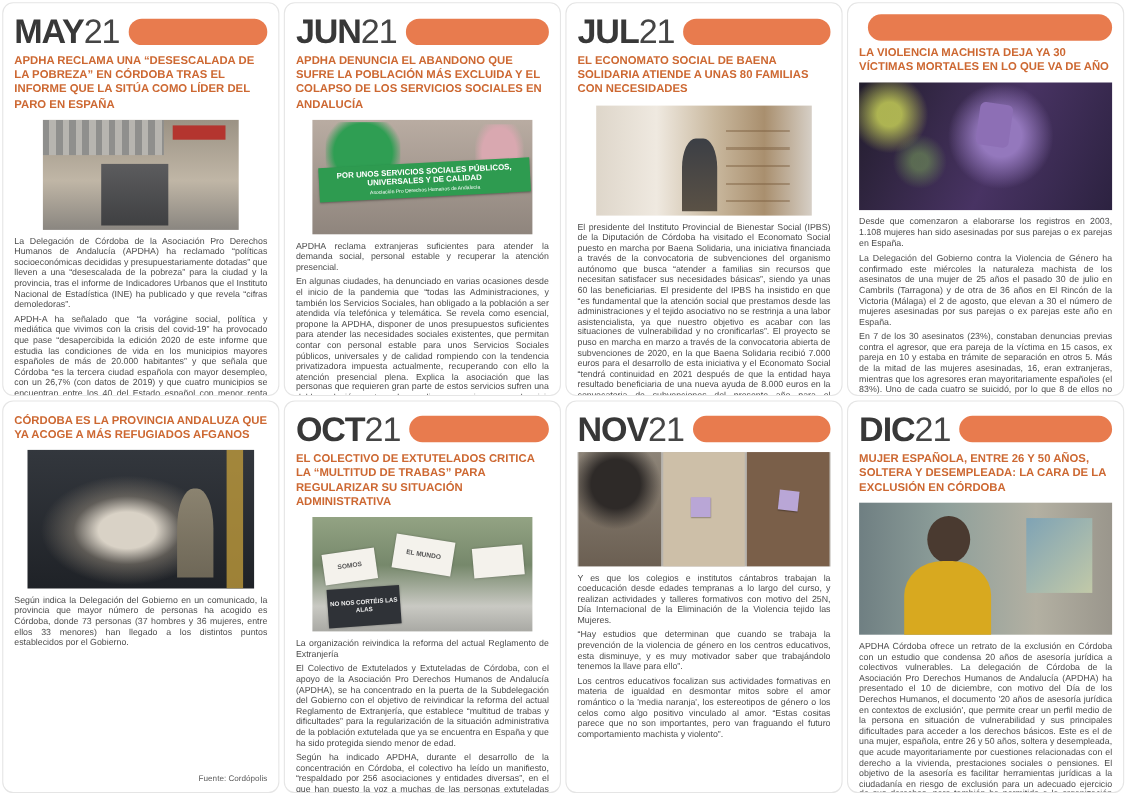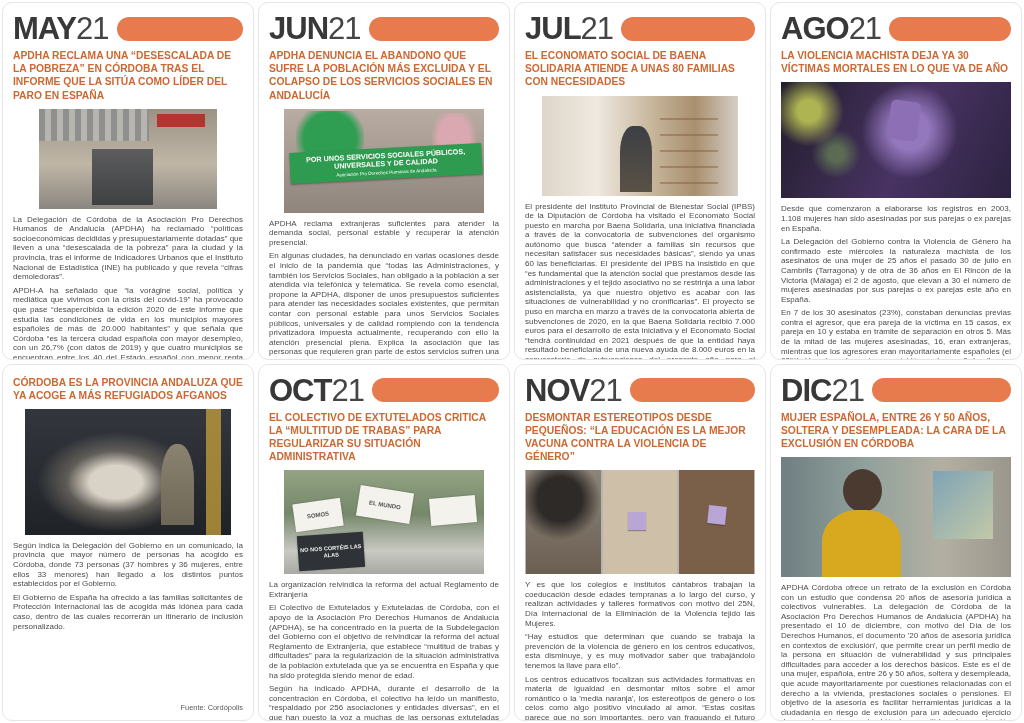--- a/index.html
+++ b/index.html
@@ -124,21 +124,20 @@
       <i class="person"></i>
     </div>
     <div class="body">
       <p>El presidente del Instituto Provincial de Bienestar Social (IPBS) de la Diputación de Córdoba ha visitado el Economato Social puesto en marcha por Baena Solidaria, una iniciativa financiada a través de la convocatoria de subvenciones del organismo autónomo que busca “atender a familias sin recursos que necesitan satisfacer sus necesidades básicas”, siendo ya unas 60 las beneficiarias. El presidente del IPBS ha insistido en que “es fundamental que la atención social que prestamos desde las administraciones y el tejido asociativo no se restrinja a una labor asistencialista, ya que nuestro objetivo es acabar con las situaciones de vulnerabilidad y no cronificarlas”. El proyecto se puso en marcha en marzo a través de la convocatoria abierta de subvenciones de 2020, en la que Baena Solidaria recibió 7.000 euros para el desarrollo de esta iniciativa y el Economato Social “tendrá continuidad en 2021 después de que la entidad haya resultado beneficiaria de una nueva ayuda de 8.000 euros en la convocatoria de subvenciones del presente año para el desarrollo del proyecto.</p>
     </div>
 
   </section>
 
   <section class="panel">
     <div class="mrow">
-      <div class="month"><span class="mo">AGO</span><span class="yr">21</span></div>
       <div class="pill"></div>
     </div>
     <h2 class="headline">LA VIOLENCIA MACHISTA DEJA YA 30 VÍCTIMAS MORTALES EN LO QUE VA DE AÑO</h2>
     <div class="photo ph-ago">
       <i class="fist"></i>
     </div>
     <div class="body">
       <p>Desde que comenzaron a elaborarse los registros en 2003, 1.108 mujeres han sido asesinadas por sus parejas o ex parejas en España.</p>
       <p>La Delegación del Gobierno contra la Violencia de Género ha confirmado este miércoles la naturaleza machista de los asesinatos de una mujer de 25 años el pasado 30 de julio en Cambrils (Tarragona) y de otra de 36 años en El Rincón de la Victoria (Málaga) el 2 de agosto, que elevan a 30 el número de mujeres asesinadas por sus parejas o ex parejas este año en España.</p>
       <p>En 7 de los 30 asesinatos (23%), constaban denuncias previas contra el agresor, que era pareja de la víctima en 15 casos, ex pareja en 10 y estaba en trámite de separación en otros 5. Más de la mitad de las mujeres asesinadas, 16, eran extranjeras, mientras que los agresores eran mayoritariamente españoles (el 83%). Uno de cada cuatro se suicidó, por lo que 8 de ellos no podrán ser juzgados por sus crímenes.</p>
@@ -147,21 +146,20 @@
   </section>
 
   <section class="panel">
     <h2 class="headline">CÓRDOBA ES LA PROVINCIA ANDALUZA QUE YA ACOGE A MÁS REFUGIADOS AFGANOS</h2>
     <div class="photo ph-sep">
       <i class="soldier"></i>
       <i class="strip"></i>
     </div>
     <div class="body">
       <p>Según indica la Delegación del Gobierno en un comunicado, la provincia que mayor número de personas ha acogido es Córdoba, donde 73 personas (37 hombres y 36 mujeres, entre ellos 33 menores) han llegado a los distintos puntos establecidos por el Gobierno.</p>
-      <p>El Gobierno de España ha ofrecido a las familias solicitantes de Protección Internacional las de acogida más idónea para cada caso, dentro de las cuales recorrerán un itinerario de inclusión personalizado.</p>
     </div>
     <div class="source">Fuente: Cordópolis</div>
   </section>
 
   <section class="panel">
     <div class="mrow">
       <div class="month"><span class="mo">OCT</span><span class="yr">21</span></div>
       <div class="pill"></div>
     </div>
     <h2 class="headline">EL COLECTIVO DE EXTUTELADOS CRITICA LA “MULTITUD DE TRABAS” PARA REGULARIZAR SU SITUACIÓN ADMINISTRATIVA</h2>
@@ -177,21 +175,20 @@
       <p>Según ha indicado APDHA, durante el desarrollo de la concentración en Córdoba, el colectivo ha leído un manifiesto, “respaldado por 256 asociaciones y entidades diversas”, en el que han puesto la voz a muchas de las personas extuteladas que se encuentran “en situación de dificultad y desamparo social”.</p>
     </div>
 
   </section>
 
   <section class="panel">
     <div class="mrow">
       <div class="month"><span class="mo">NOV</span><span class="yr">21</span></div>
       <div class="pill"></div>
     </div>
-    <h2 class="headline">DESMONTAR ESTEREOTIPOS DESDE PEQUEÑOS: “LA EDUCACIÓN ES LA MEJOR VACUNA CONTRA LA VIOLENCIA DE GÉNERO”</h2>
     <div class="photo ph-nov">
       <div class="seg s1"></div>
       <div class="seg s2">
           <i class="postit"></i>
         </div>
       <div class="seg s3">
           <i class="postit"></i>
         </div>
     </div>
     <div class="body">

